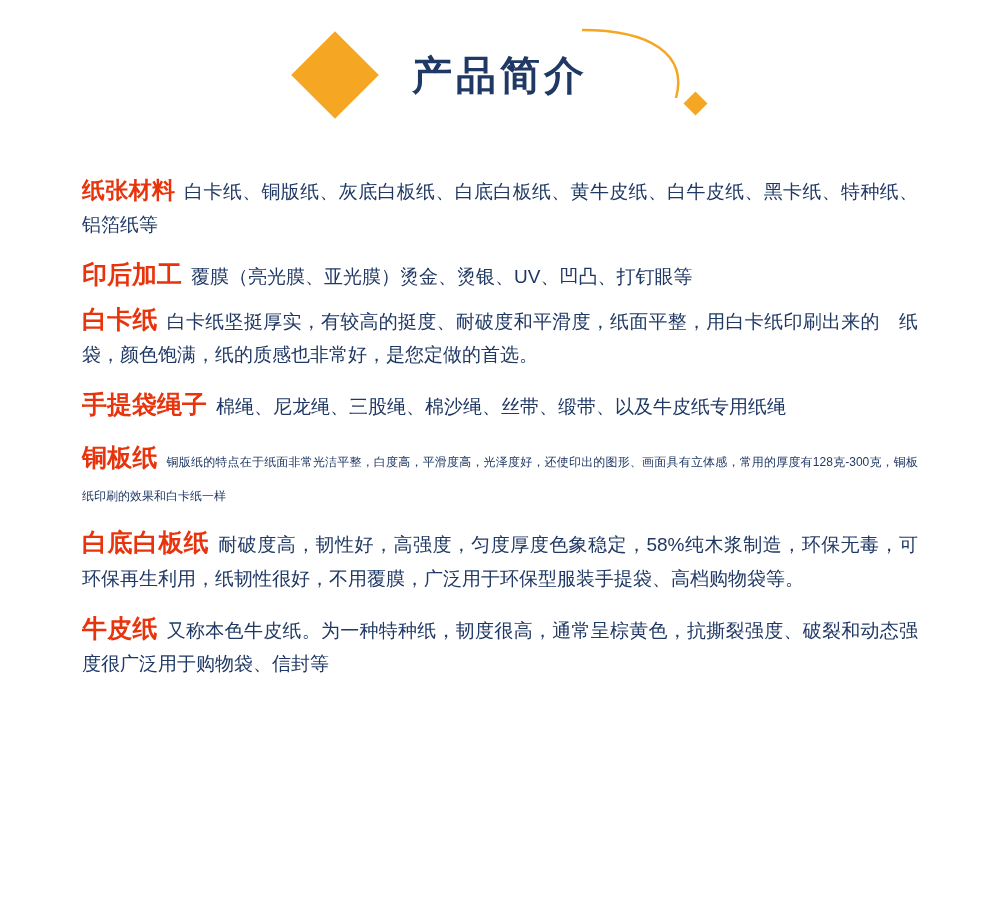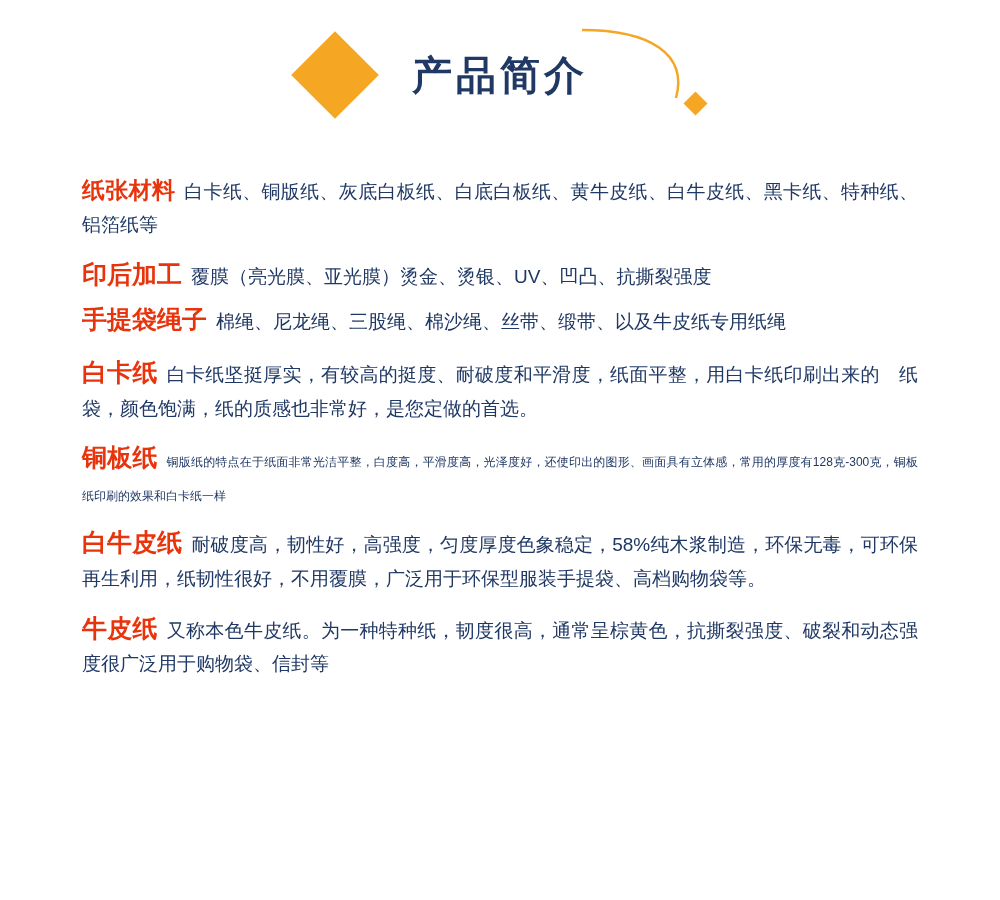--- a/index.html
+++ b/index.html
@@ -121,37 +121,37 @@
   </div>
 
   <div class="content">
 
     <div class="row">
       <span class="label">纸张材料</span><span class="body-text">白卡纸、铜版纸、灰底白板纸、白底白板纸、黄牛皮纸、白牛皮纸、黑卡纸、特种纸、铝箔纸等</span>
     </div>
 
 
     <div class="row tight">
-      <span class="label lg">印后加工</span><span class="body-text">覆膜（亮光膜、亚光膜）烫金、烫银、UV、凹凸、抗撕裂强度</span>
+      <span class="label lg">印后加工</span><span class="body-text">覆膜（亮光膜、亚光膜）烫金、烫银、UV、凹凸、打钉眼等</span>
+    </div>
+
+    <div class="row">
+      <span class="label lg">白卡纸</span><span class="body-text">白卡纸坚挺厚实，有较高的挺度、耐破度和平滑度，纸面平整，用白卡纸印刷出来的　纸袋，颜色饱满，纸的质感也非常好，是您定做的首选。</span>
     </div>
 
     <div class="row">
       <span class="label lg">手提袋绳子</span><span class="body-text">棉绳、尼龙绳、三股绳、棉沙绳、丝带、缎带、以及牛皮纸专用纸绳</span>
     </div>
 
     <div class="row">
-      <span class="label lg">白卡纸</span><span class="body-text">白卡纸坚挺厚实，有较高的挺度、耐破度和平滑度，纸面平整，用白卡纸印刷出来的　纸袋，颜色饱满，纸的质感也非常好，是您定做的首选。</span>
-    </div>
-
-    <div class="row">
       <span class="label lg">铜板纸</span><span class="body-text sm">铜版纸的特点在于纸面非常光洁平整，白度高，平滑度高，光泽度好，还使印出的图形、画面具有立体感，常用的厚度有128克-300克，铜板纸印刷的效果和白卡纸一样</span>
     </div>
 
     <div class="row">
-      <span class="label lg">白牛皮纸</span><span class="body-text">耐破度高，韧性好，高强度，匀度厚度色象稳定，58%纯木浆制造，环保无毒，可环保再生利用，纸韧性很好，不用覆膜，广泛用于环保型服装手提袋、高档购物袋等。</span>
+      <span class="label lg">白底白板纸</span><span class="body-text">耐破度高，韧性好，高强度，匀度厚度色象稳定，58%纯木浆制造，环保无毒，可环保再生利用，纸韧性很好，不用覆膜，广泛用于环保型服装手提袋、高档购物袋等。</span>
     </div>
 
     <div class="row">
       <span class="label lg">牛皮纸</span><span class="body-text">又称本色牛皮纸。为一种特种纸，韧度很高，通常呈棕黄色，抗撕裂强度、破裂和动态强度很广泛用于购物袋、信封等</span>
     </div>
 
 
   </div>
 </div>
 

